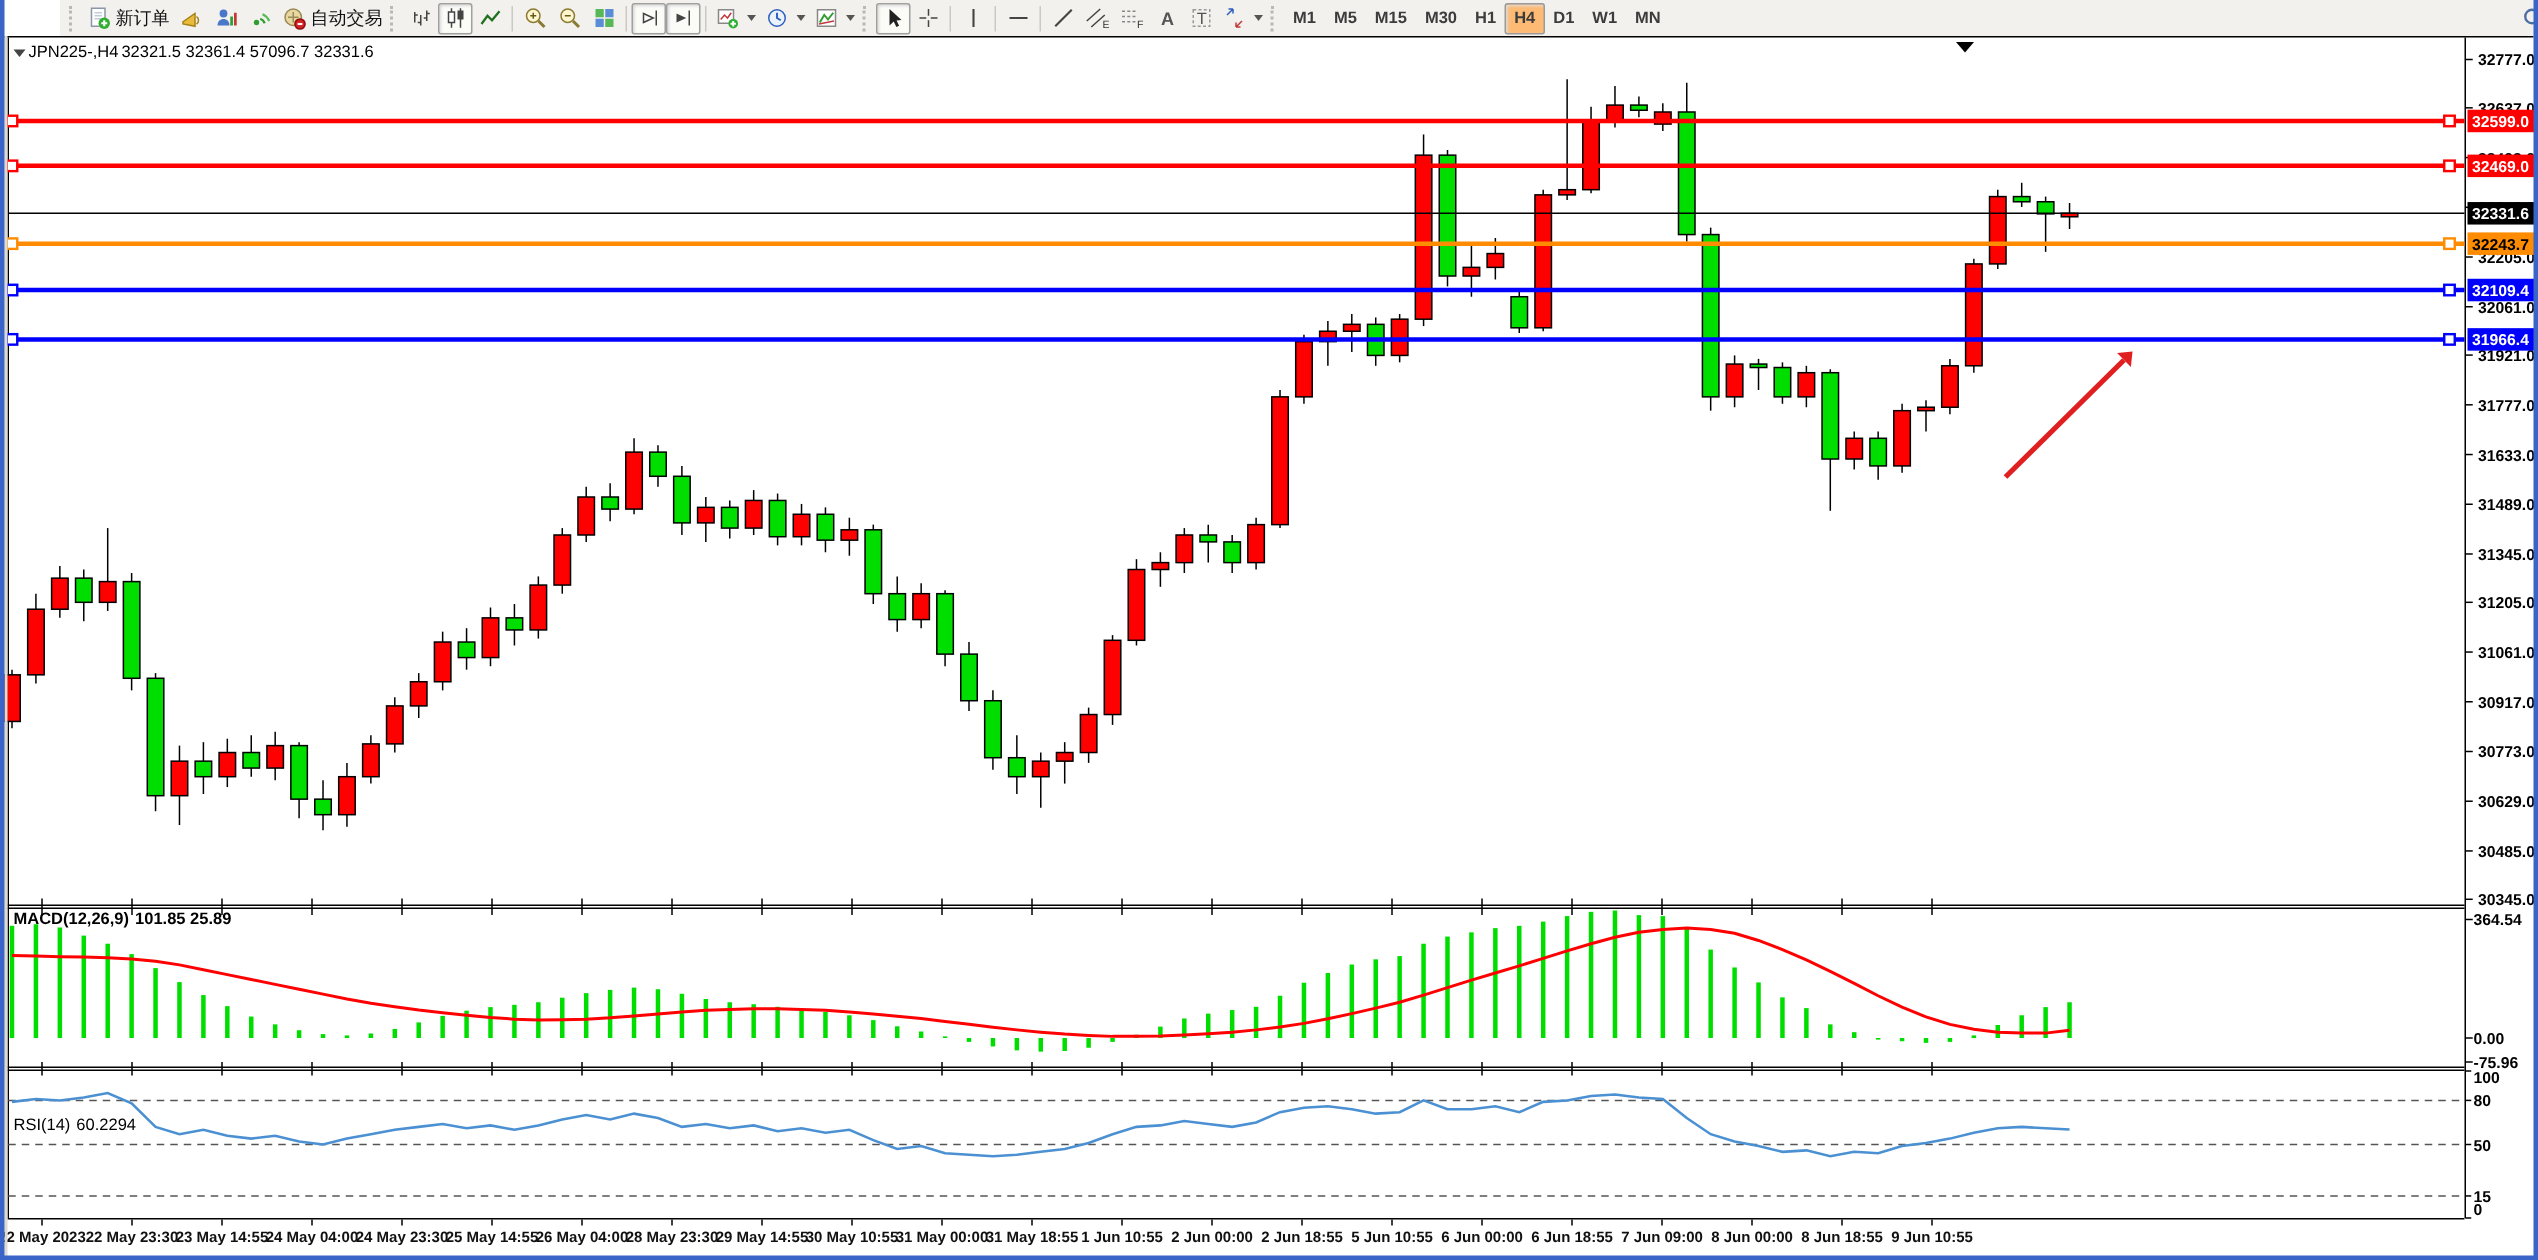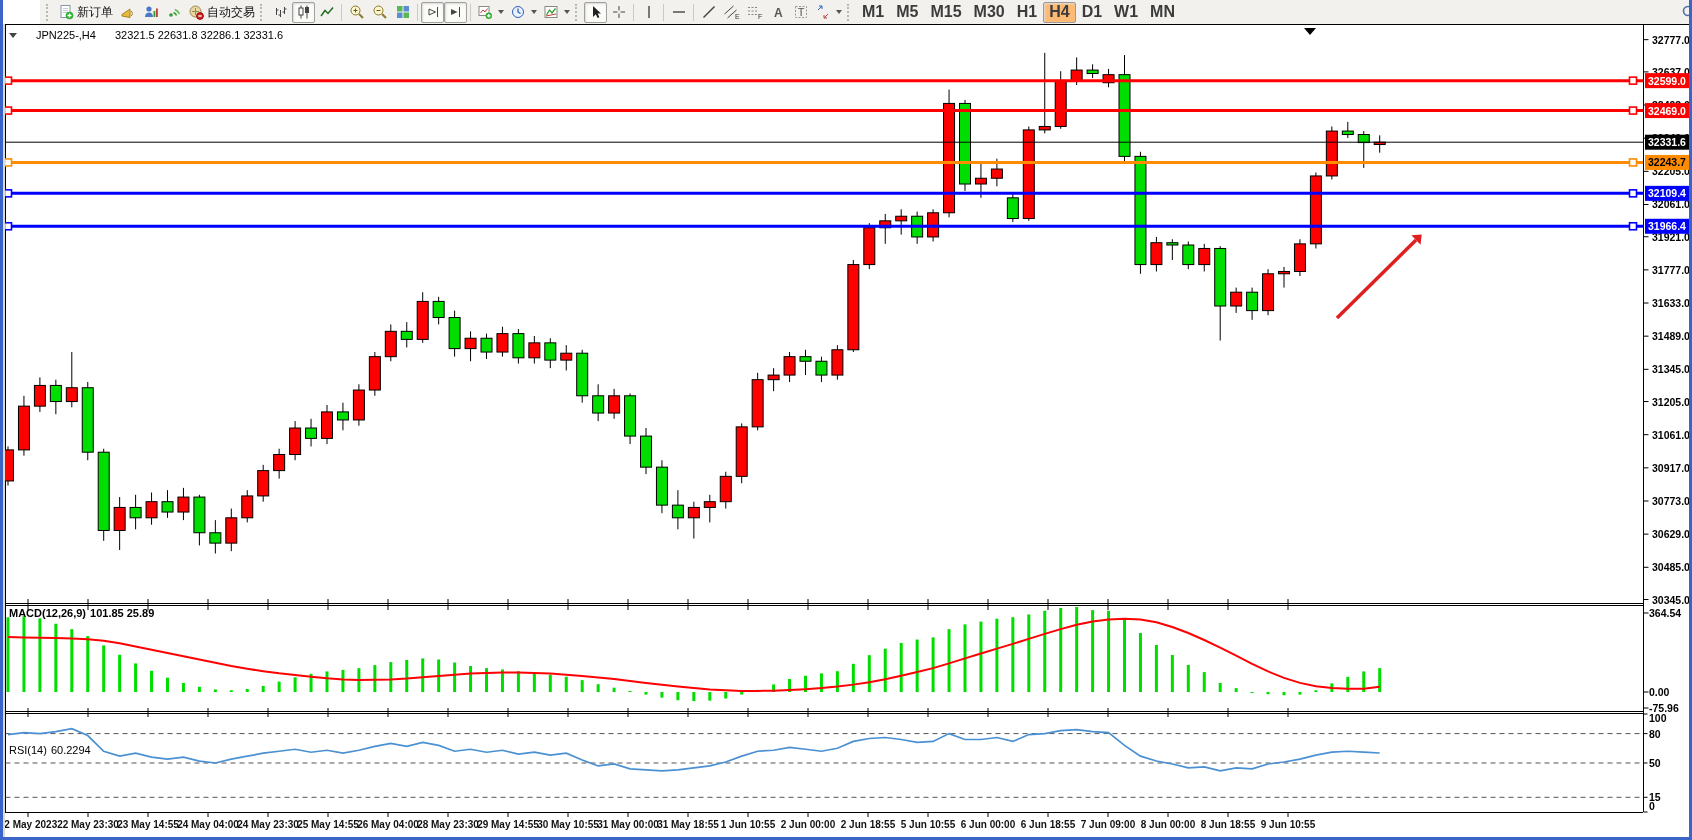--- a/index.html
+++ b/index.html
@@ -6,27 +6,27 @@
   body{font-family:"Liberation Sans",sans-serif;}
   #app{position:relative;width:1692px;height:840px;background:#fff;overflow:hidden;}
   
   #toolbar{position:absolute;top:0;left:0;width:1692px;height:24px;background:#f2f1ee;display:flex;align-items:center;padding:0 4px;box-sizing:border-box;z-index:5;margin-left:40px;}
   .btn{height:21px;min-width:23px;display:flex;align-items:center;justify-content:center;gap:3px;padding:0 2px;border:1px solid transparent;border-radius:2px;box-sizing:border-box;}
   .btn.on{background:#fbfbf8;border-color:#a0a0a0;box-shadow:inset 1px 1px 2px #d8d8d8;}
   .zh{font-size:12px;color:#111;white-space:nowrap;}
   .sep{width:1px;height:17px;background:#c9c9c6;margin:0 3px;flex:none;}
   .grip{width:3px;height:17px;border-left:2px dotted #b8b8b4;margin:0 4px 0 2px;flex:none;}
   .caret{width:0;height:0;border-left:3px solid transparent;border-right:3px solid transparent;border-top:4px solid #555;margin-left:2px;}
-  .tf{font-size:16px;font-weight:bold;color:#3c3c3c;padding:0 5px;height:19px;display:flex;align-items:center;border:1px solid transparent;border-radius:2px;}
+  .tf{font-size:11px;font-weight:bold;color:#3c3c3c;padding:0 5px;height:19px;display:flex;align-items:center;border:1px solid transparent;border-radius:2px;}
   .tf.on{background:#fdba74;border-color:#9a9a9a;box-shadow:inset 1px 1px 2px #ddd;}
   #right-tools{margin-left:auto;display:flex;align-items:center;gap:4px;}
   .badge-wrap{position:relative;}
   .badge{position:absolute;top:-4px;right:-6px;min-width:13px;height:13px;border-radius:7px;background:#e03014;color:#fff;font-size:9px;font-weight:bold;display:flex;align-items:center;justify-content:center;padding:0 2px;border:1px solid #fff;}
   
-  #chart-title{position:absolute;left:9px;top:29px;font-size:11px;color:#000;display:flex;align-items:center;gap:19px;z-index:3;}
+  #chart-title{position:absolute;left:9px;top:29px;font-size:11px;color:#000;display:flex;align-items:center;gap:2px;z-index:3;}
   .tri-down{width:0;height:0;border-left:4px solid transparent;border-right:4px solid transparent;border-top:5px solid #444;}
   #macd-label{position:absolute;left:9px;top:607px;font-size:11px;color:#000;z-index:3;font-weight:bold;}
   #rsi-label{position:absolute;left:9px;top:715px;font-size:11px;color:#000;z-index:3;margin-top:29px;}
   #macd-label span,#rsi-label span{margin-right:4px;}
   
   .winborder{position:absolute;background:#3a64c8;z-index:9;}
   #wb-left{left:0;top:0;width:3px;height:840px;}
   #wb-right{right:0;top:0;width:3px;height:840px;}
   #wb-bottom{left:0;bottom:0;width:1692px;height:3px;}
   #left-gutter{position:absolute;left:3px;top:24px;width:2px;height:816px;background:#dddad2;z-index:2;}
@@ -725,21 +725,21 @@
       <polygon points="1304,28 1316,28 1310,35" fill="#000"></polygon>
       <g>
         <line x1="1337" y1="318" x2="1416" y2="240" stroke="#E02020" stroke-width="3.5"></line>
         <polygon points="1421.6927696927637,234.37929068309415 1420.566826319986,244.62537537537042 1411.433173680014,235.37462462462958" fill="#E02020"></polygon>
       </g>
     </svg>
 
   <div id="chart-title">
     <span class="tri-down"></span>
     <span>JPN225-,H4</span>
-    <span>32321.5 22631.8 32286.1 32331.6</span>
+    <span>32321.5 32361.4 57096.7 32331.6</span>
   </div>
   <div id="macd-label">
     <span>MACD(12,26,9)</span><span>101.85 25.89</span>
   </div>
   <div id="rsi-label">
     <span>RSI(14)</span><span>60.2294</span>
   </div>
 
   <div id="left-gutter"></div>
   <div id="wb-left" class="winborder"></div>

